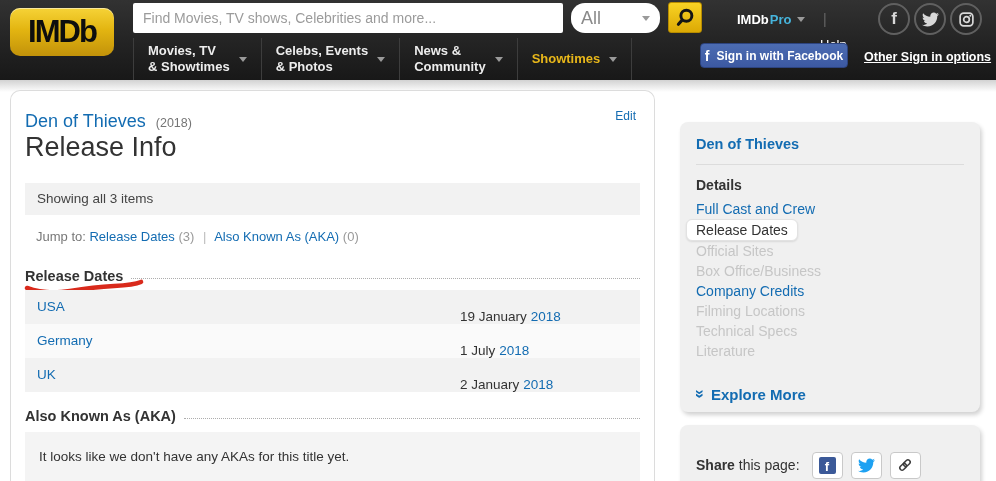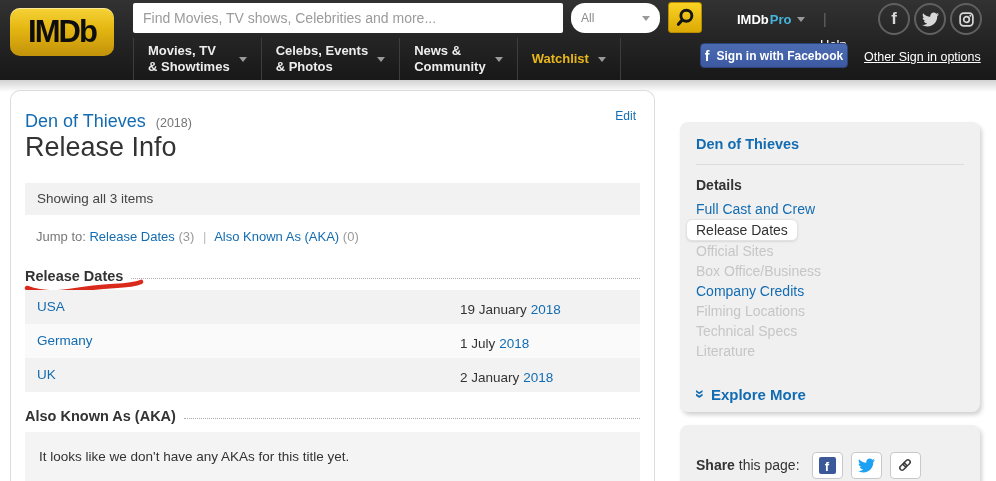--- a/index.html
+++ b/index.html
@@ -15,21 +15,21 @@
     border-radius:10px; background:linear-gradient(180deg,#f6d337 0%,#e3b511 45%,#c2920a 100%);
     display:flex; align-items:center; justify-content:center;
     box-shadow:inset 0 1px 0 rgba(255,255,255,.5); }
   .logo span { font-size:31px; font-weight:800; letter-spacing:-2px; color:#0e0e0e; }
   .search-input { position:absolute; left:133px; top:3px; width:430px; height:30px;
     border:none; border-radius:2px; background:#fff; padding:0 10px; font-size:14px;
     color:#333; font-family:"Liberation Sans", sans-serif; outline:none; }
   .search-input::placeholder { color:#9b9b9b; }
   .scope-select { position:absolute; left:571px; top:3px; width:89px; height:30px;
     background:#fff; border-radius:14px; display:flex; align-items:center;
-    padding:0 10px; font-size:12px; color:#8a8a8a; cursor:pointer; }
+    padding:0 10px; font-size:18px; color:#8a8a8a; cursor:pointer; }
   .scope-select .caret { margin-left:auto; }
   .caret { width:0; height:0; border-left:4px solid transparent; border-right:4px solid transparent;
     border-top:5px solid #9a9a9a; display:inline-block; }
   .search-btn { position:absolute; left:668px; top:2px; width:34px; height:31px;
     border-radius:3px; background:linear-gradient(180deg,#f9d324,#dca904);
     display:flex; align-items:center; justify-content:center; cursor:pointer;
     border:1px solid #b78c00; }
   .pro-area { position:absolute; left:737px; top:12px; font-size:13px; font-weight:bold;
     display:flex; align-items:center; gap:6px; cursor:pointer; }
   .pro-imdb { color:#fff; } .pro-pro { color:#46b4dc; margin-left:-5px; }
@@ -46,21 +46,21 @@
     border-left:1px solid #3d3d3d; cursor:pointer; }
   .nav-item:last-child { border-right:1px solid #3d3d3d; }
   .nav-label { font-size:13px; font-weight:bold; color:#ededed; line-height:16px; }
   .nav-item.watchlist .nav-label { color:#e8b71a; }
   .fb-signin { position:absolute; left:700px; top:43px; width:148px; height:25px;
     background:linear-gradient(180deg,#4c6cb2,#3c59a2); border:1px solid #2d4480;
     border-radius:4px; color:#fff; font-size:12px; font-weight:bold;
     display:flex; align-items:center; justify-content:center; gap:7px; cursor:pointer; }
   .fb-signin .f-glyph { font-size:14px; font-weight:bold; }
   .other-signin { position:absolute; left:864px; top:50px; color:#fff; font-size:12.5px;
-    text-decoration:underline; cursor:pointer; }
+    text-decoration:underline; cursor:pointer;font-weight:bold; }
 
   
   .card { position:absolute; left:10px; top:90px; width:645px; height:400px;
     background:#fff; border:1px solid #dcdcdc; border-bottom:none;
     border-radius:10px 10px 0 0; padding:20px 14px 0 14px; }
   .edit-link { position:absolute; top:18px; right:18px; font-size:12px; color:#136cb2; cursor:pointer; }
   .title-line { font-size:18px; }
   .title-link { color:#136cb2; cursor:pointer; }
   .title-year { color:#757575; font-size:12.5px; margin-left:5px; }
   .page-title { font-size:27px; color:#333; font-weight:400; }
@@ -71,21 +71,21 @@
   .jump-line .jcount { color:#999; }
   .jump-line .jsep { color:#bbb; margin:0 5px; }
   .section-heading { margin-top:24px; display:flex; align-items:center; gap:8px; }
   .section-heading .h-text { font-size:14.5px; font-weight:bold; color:#333; white-space:nowrap; }
   .section-heading .h-leader { flex:1; border-bottom:1px dotted #adadad; position:relative; top:2px; }
   .rel-table { margin-top:6px; }
   .rel-row { position:relative; height:34px; line-height:34px; font-size:13.5px; padding-left:12px; }
   .rel-row:nth-child(odd) { background:#f2f2f2; }
   .rel-row:nth-child(even) { background:#fafafa; }
   .rel-country { color:#136cb2; cursor:pointer; }
-  .rel-date { position:absolute; left:435px; top:3px; color:#333; }
+  .rel-date { position:absolute; left:435px; top:10px; color:#333; }
   .rel-year { color:#136cb2; cursor:pointer; margin-left:4px; }
   .aka-heading { margin-top:16px; }
   .aka-box { margin-top:8px; background:#f4f4f4; padding:10px 14px 14px 14px;
     font-size:13.5px; color:#333; line-height:29px; }
   .scribble { position:absolute; left:9px; top:186px; pointer-events:none; }
 
   
   .sidebar { position:absolute; left:680px; top:122px; width:300px; height:290px;
     background:#f0f0f0; border-radius:8px; padding:14px 16px;
     box-shadow:2px 3px 4px rgba(0,0,0,.18); }
@@ -171,21 +171,21 @@
     </div>
     <div class="nav-item">
       <div class="nav-label">
         <div>News &amp;</div>
         <div>Community</div>
       </div>
       <span class="caret"></span>
     </div>
     <div class="nav-item watchlist">
       <div class="nav-label">
-        <div>Watchlist</div>
+        <div>Showtimes</div>
       </div>
       <span class="caret"></span>
     </div>
   </div>
 
   <div class="fb-signin">
     <span class="f-glyph">f</span>
     <span>Sign in with Facebook</span>
   </div>
   <span class="other-signin">Other Sign in options</span>

